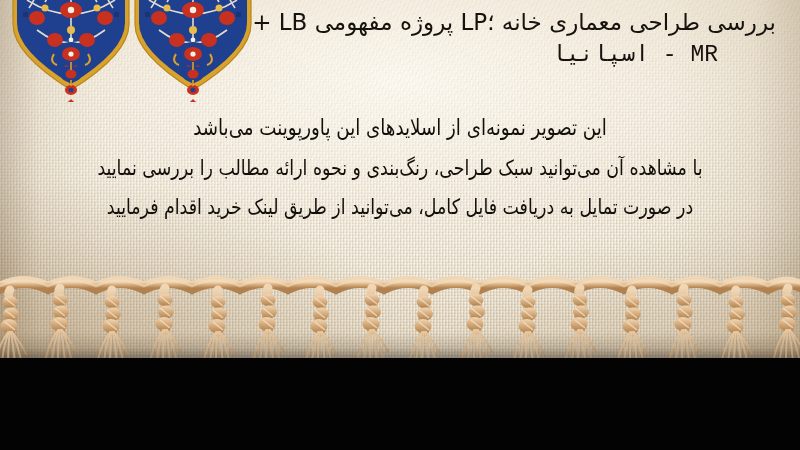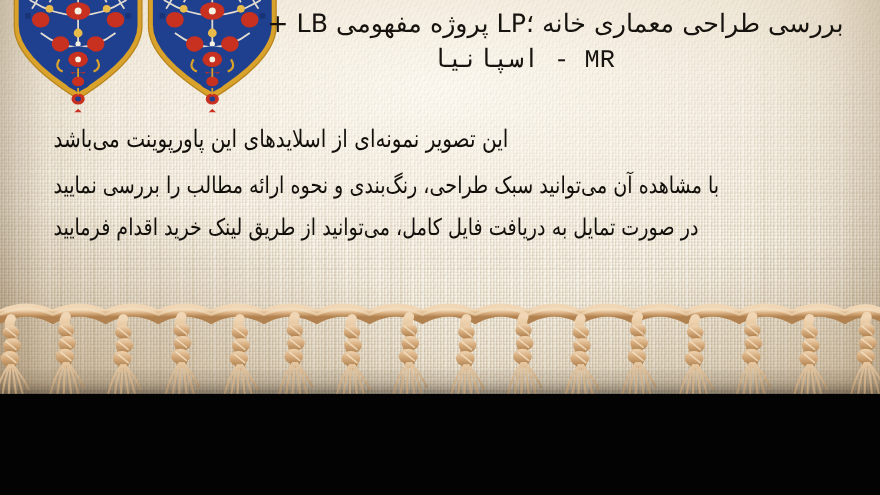--- a/index.html
+++ b/index.html
@@ -74,41 +74,41 @@
     pointer-events: none;
   }
   .ornament-band svg { display: block; }
 
   
   .title-block {
     position: absolute;
     top: 6px;
     right: 24px;
     left: 234px;
-    text-align: center;
+    text-align: right;
     direction: rtl;
   }
   .title-line {
     font-family: "DejaVu Sans", "Liberation Sans", sans-serif;
     font-size: 23px;
     line-height: 1.42;
     color: #16120e;
     letter-spacing: 0px;
     white-space: nowrap;
   }
   .title-line.l2 { padding-right: 58px; font-family: Liberation Mono, monospace; }
 
   
   .body-block {
     position: absolute;
     top: 108px;
     right: 18px;
     left: 18px;
     direction: rtl;
-    text-align: left;
+    text-align: center;
   }
   .body-line {
     font-family: "DejaVu Sans Condensed", "DejaVu Sans", "Liberation Sans", sans-serif;
     font-stretch: condensed;
     color: #120f0b;
     white-space: nowrap;
     font-size: 21px;
     line-height: 1.85;
     transform: scaleX(0.92);
     transform-origin: center;

